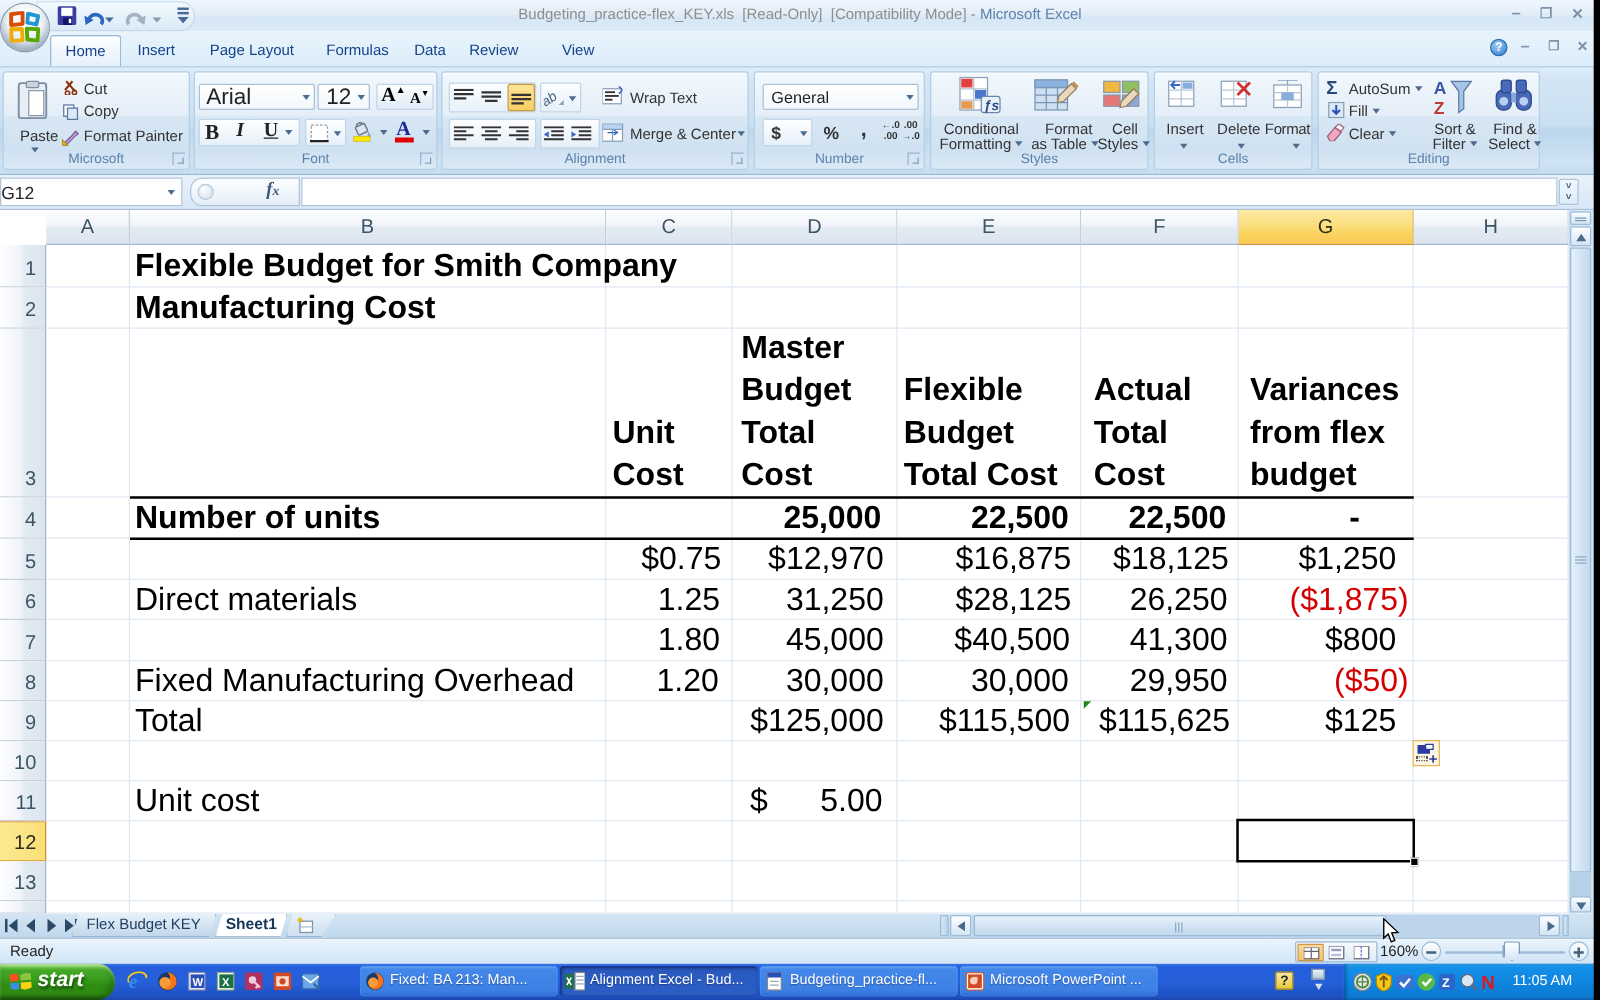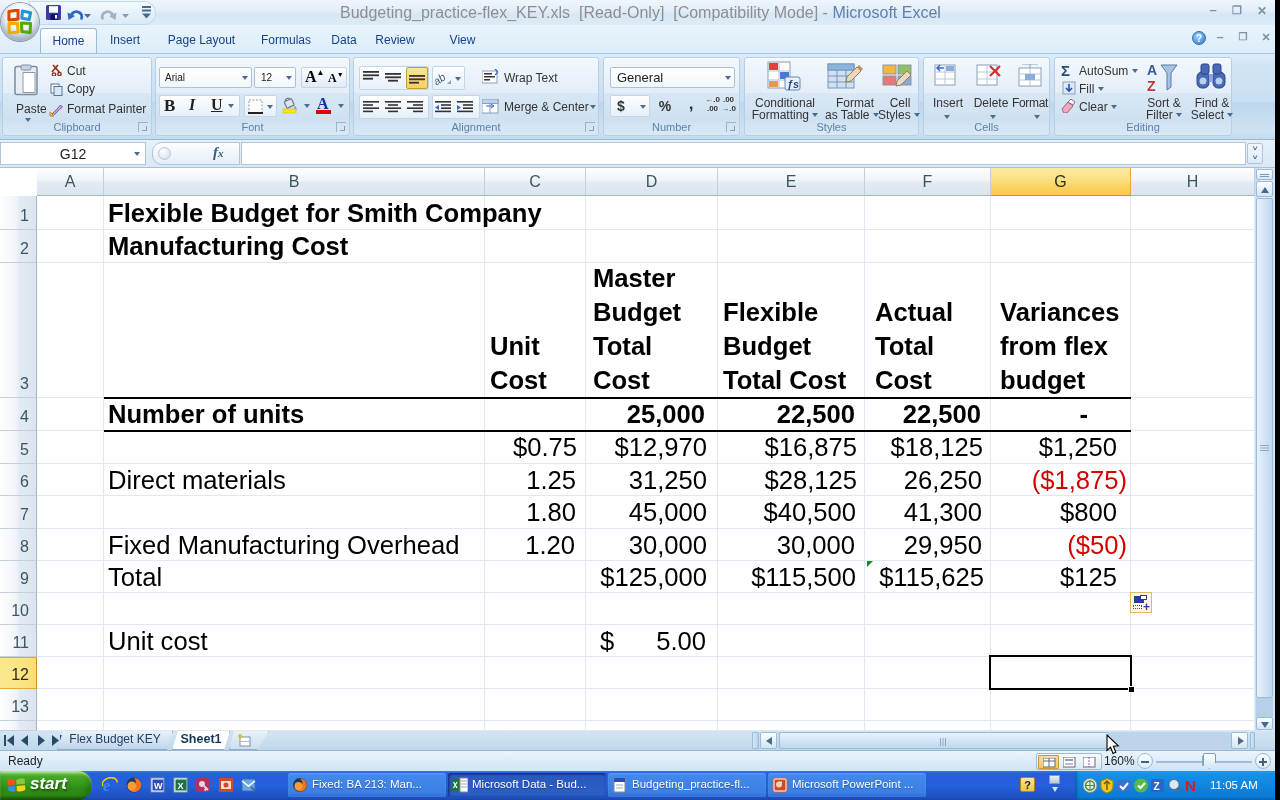--- a/index.html
+++ b/index.html
@@ -4,21 +4,21 @@
 html,body{width:1280px;height:800px;overflow:hidden}
 body{font-family:"Liberation Sans",sans-serif;background:#000}
 #scr{position:relative;width:1280px;height:800px;background:#000}
 #win{position:absolute;left:0;top:0;width:1275px;height:800px;background:#fff}
 .abs{position:absolute}
 
 #titlebar{position:absolute;left:0;top:0;width:1275px;height:25px;
  background:linear-gradient(#eef6fd 0%,#e4eef8 40%,#d6e7f5 60%,#dcebf8 100%);}
 #tabrow{position:absolute;left:0;top:25px;width:1275px;height:28px;
  background:linear-gradient(#e8f4fc,#dcedfa);}
-#title-text{position:absolute;top:4px;left:340px;width:600px;text-align:center;font-size:16px;color:#8e8e8e;white-space:pre}
+#title-text{position:absolute;top:4px;left:340px;width:600px;text-align:center;font-size:12px;color:#8e8e8e;white-space:pre}
 #title-text b{font-weight:normal;color:#5e80ab}
 .winbtn{position:absolute;font-size:13px;color:#7d92a8;font-weight:bold}
 
 #orb{position:absolute;left:1px;top:3px;width:38px;height:38px;border-radius:50%;
  background:radial-gradient(circle at 50% 30%,#ffffff 0%,#f0f4f8 45%,#c8d4e0 75%,#9fb0c0 100%);
  box-shadow:0 0 0 1px #8899aa, inset 0 -4px 6px rgba(120,140,160,.5);z-index:6}
 #qat{position:absolute;left:30px;top:2px;width:125px;height:22px;border-radius:0 11px 11px 0;
  background:linear-gradient(#f3fafe,#d9eaf7);box-shadow:0 0 0 1px #c2d9ec;z-index:2}
 
 .rtab{position:absolute;top:28px;height:25px;line-height:25px;font-size:12px;color:#15428b;text-align:center}
@@ -28,26 +28,26 @@
  background:linear-gradient(#ddecf9 0%,#d3e5f5 12%,#c9e0f2 55%,#bcd6ec 58%,#cee3f4 90%,#c4dcef 100%);
  border-top:1px solid #a5c6e2;border-bottom:1px solid #98b9d6}
 .grp{position:absolute;top:3px;height:79px;border-radius:3px;
  border:1px solid #b7cfe5;
  background:linear-gradient(#f2f8fc 0%,#e4eef8 45%,#d8e7f4 46%,#cfe1f1 80%,#dbe9f6 100%);
  box-shadow:inset 0 1px 0 #fbfdfe}
 .grplabel{position:absolute;bottom:2px;left:0;right:0;text-align:center;font-size:11px;color:#5c82ab}
 .dlg{position:absolute;right:3px;bottom:3px;width:10px;height:10px;border-left:1px solid #8aa8c6;border-top:1px solid #8aa8c6;opacity:.8}
 .dlg:after{content:"";position:absolute;right:1px;bottom:1px;width:4px;height:4px;border-right:1.5px solid #6e8eb0;border-bottom:1.5px solid #6e8eb0}
 .rbtxt{position:absolute;font-size:12px;color:#333;white-space:nowrap}
-.combo{position:absolute;background:linear-gradient(#fff,#f2f7fb);border:1px solid #abc1d9;border-radius:2px;font-size:10px;color:#222}
+.combo{position:absolute;background:linear-gradient(#fff,#f2f7fb);border:1px solid #abc1d9;border-radius:2px;font-size:18px;color:#222}
 .combo .arr{position:absolute;right:3px;top:8px}
 .darr{display:inline-block;width:0;height:0;border-left:3px solid transparent;border-right:3px solid transparent;border-top:4px solid #4d6b8c}
 
 #fbar{position:absolute;left:0;top:140px;width:1275px;height:28px;background:linear-gradient(#e7f1fa,#d9e8f6);border-bottom:1px solid #a9c0d8}
-#namebox{position:absolute;left:0;top:2px;width:146px;height:23px;background:#fff;border:1px solid #b0c4da;font-size:14px;color:#222;text-align:center;line-height:22px}
+#namebox{position:absolute;left:0;top:2px;width:146px;height:23px;background:#fff;border:1px solid #b0c4da;font-size:14px;color:#222;text-align:left;line-height:22px}
 #fxpill{position:absolute;left:152px;top:2px;width:88px;height:23px;background:linear-gradient(#fdfeff,#e4eef7);border:1px solid #b0c4da;border-radius:10px 0 0 10px}
 #finput{position:absolute;left:241px;top:2px;width:1005px;height:23px;background:#fff;border:1px solid #b0c4da}
 #fexp{position:absolute;left:1247px;top:3px;width:16px;height:21px;background:linear-gradient(#f2f8fd,#dcebf7);border:1px solid #b0c4da;border-radius:2px;color:#44627f;font-size:8px;text-align:center;line-height:9px;font-weight:bold}
 
 #grid{position:absolute;left:0;top:168px;width:1255px;height:563px;background:#fff;overflow:hidden}
 .colh{position:absolute;top:0;height:28px;background:linear-gradient(#fefefe 0%,#f0f4f9 45%,#e2eaf2 55%,#dce5ef 100%);border-right:1px solid #c4cfdb;border-bottom:1px solid #9eb6ce;
  font-size:16px;color:#3c5464;text-align:center;line-height:27px}
 .colh.sel{background:linear-gradient(#fceaa2 0%,#fbdf80 45%,#fad35f 70%,#f9ca52 100%);border-right:1px solid #e3a83e;border-bottom:1px solid #c98f2c;color:#2c2c1a}
 .rowh{position:absolute;left:0;width:37px;background:linear-gradient(90deg,#fefefe 0%,#f0f4f9 45%,#e2eaf2 55%,#dce5ef 100%);border-right:1px solid #9eb6ce;border-bottom:1px solid #c4cfdb;
  font-size:16px;color:#3c5464;display:flex;align-items:flex-end;justify-content:flex-end;padding:0 7px 4px 0}
@@ -122,21 +122,21 @@
   <div class="rtab" id="tab-home" style="left:40px;width:57px">Home</div>
   <div class="rtab" style="left:103px;width:44px">Insert</div>
   <div class="rtab" style="left:155px;width:93px">Page Layout</div>
   <div class="rtab" style="left:252px;width:68px">Formulas</div>
   <div class="rtab" style="left:323px;width:42px">Data</div>
   <div class="rtab" style="left:365px;width:60px">Review</div>
   <div class="rtab" style="left:440px;width:45px">View</div>
   <div id="ribbon">
 
   <div class="grp" style="left:2px;width:150px">
-    <div class="grplabel">Clipboard</div>
+    <div class="grplabel">Microsoft</div>
           <div class="dlg"></div>
     <svg class="abs" style="left:10px;top:5px" width="28" height="36" viewBox="0 0 28 33">
       <rect x="2" y="2" width="22" height="28" rx="2" fill="#e8eef4" stroke="#7b8da0" stroke-width="1.5"></rect>
       <rect x="8" y="0.5" width="10" height="5" rx="1.5" fill="#c9d4df" stroke="#7b8da0"></rect>
       <path d="M10 8 h12 v20 h-12 Z" fill="#fff" stroke="#8a9aac"></path>
     </svg>
     <div class="rbtxt" style="left:13px;top:44px">Paste</div>
     <span class="darr abs" style="left:22px;top:60px"></span>
     <svg class="abs" style="left:48px;top:6px" width="12" height="12" viewBox="0 0 12 12">
             <path d="M2 1 L9 9 M7 1 L1 8" stroke="#8c3010" stroke-width="1.6"></path>
@@ -678,21 +678,21 @@
     <svg class="ic" viewBox="0 0 16 16">
           <rect x="0" y="2" width="7" height="12" fill="#1e7145"></rect>
           <path d="M1.5 5 l3.5 6 m0 -6 l-3.5 6" stroke="#fff" stroke-width="1.2"></path>
           <rect x="8" y="1" width="8" height="14" fill="#fff" stroke="#888"></rect>
           <g stroke="#9ab" stroke-width="1">
             <line x1="9" y1="4" x2="15" y2="4"></line>
             <line x1="9" y1="7" x2="15" y2="7"></line>
             <line x1="9" y1="10" x2="15" y2="10"></line>
           </g>
         </svg>
-    <div class="tx">Microsoft Data - Bud...</div>
+    <div class="tx">Alignment Excel - Bud...</div>
   </div>
   <div class="tbtn" style="left:608px;width:158px">
     <svg class="ic" viewBox="0 0 16 16">
           <rect x="2" y="1" width="11" height="14" fill="#fff" stroke="#888"></rect>
           <rect x="2" y="1" width="11" height="4" fill="#2a50b8"></rect>
           <g stroke="#9ab">
             <line x1="4" y1="8" x2="11" y2="8"></line>
             <line x1="4" y1="11" x2="11" y2="11"></line>
           </g>
         </svg>

